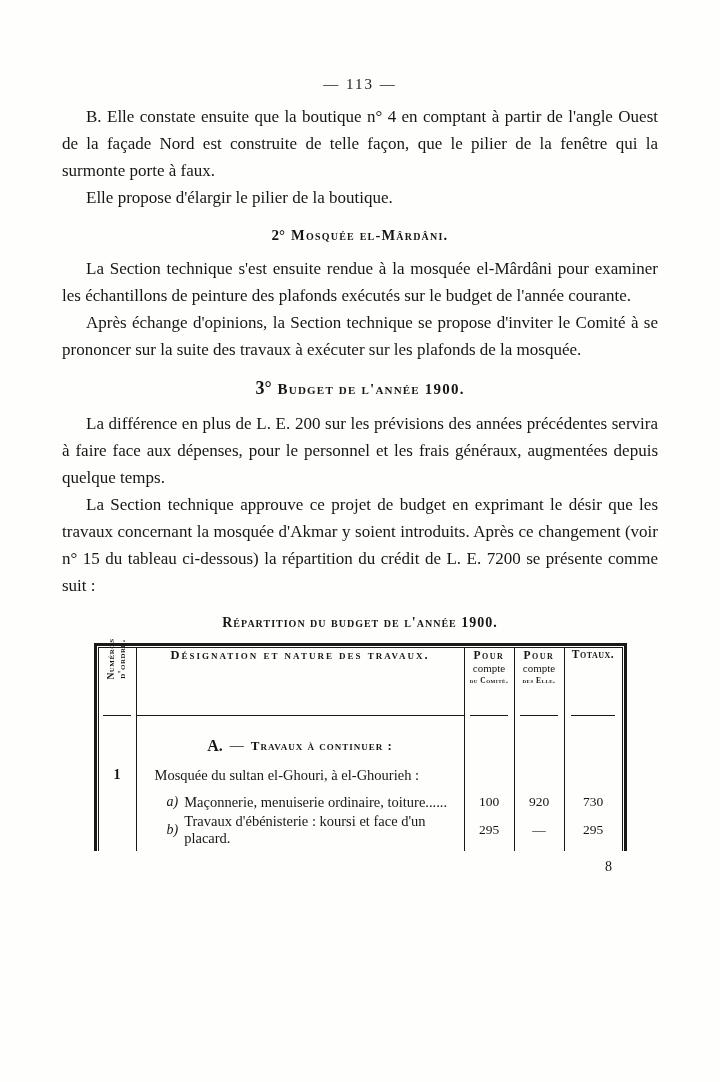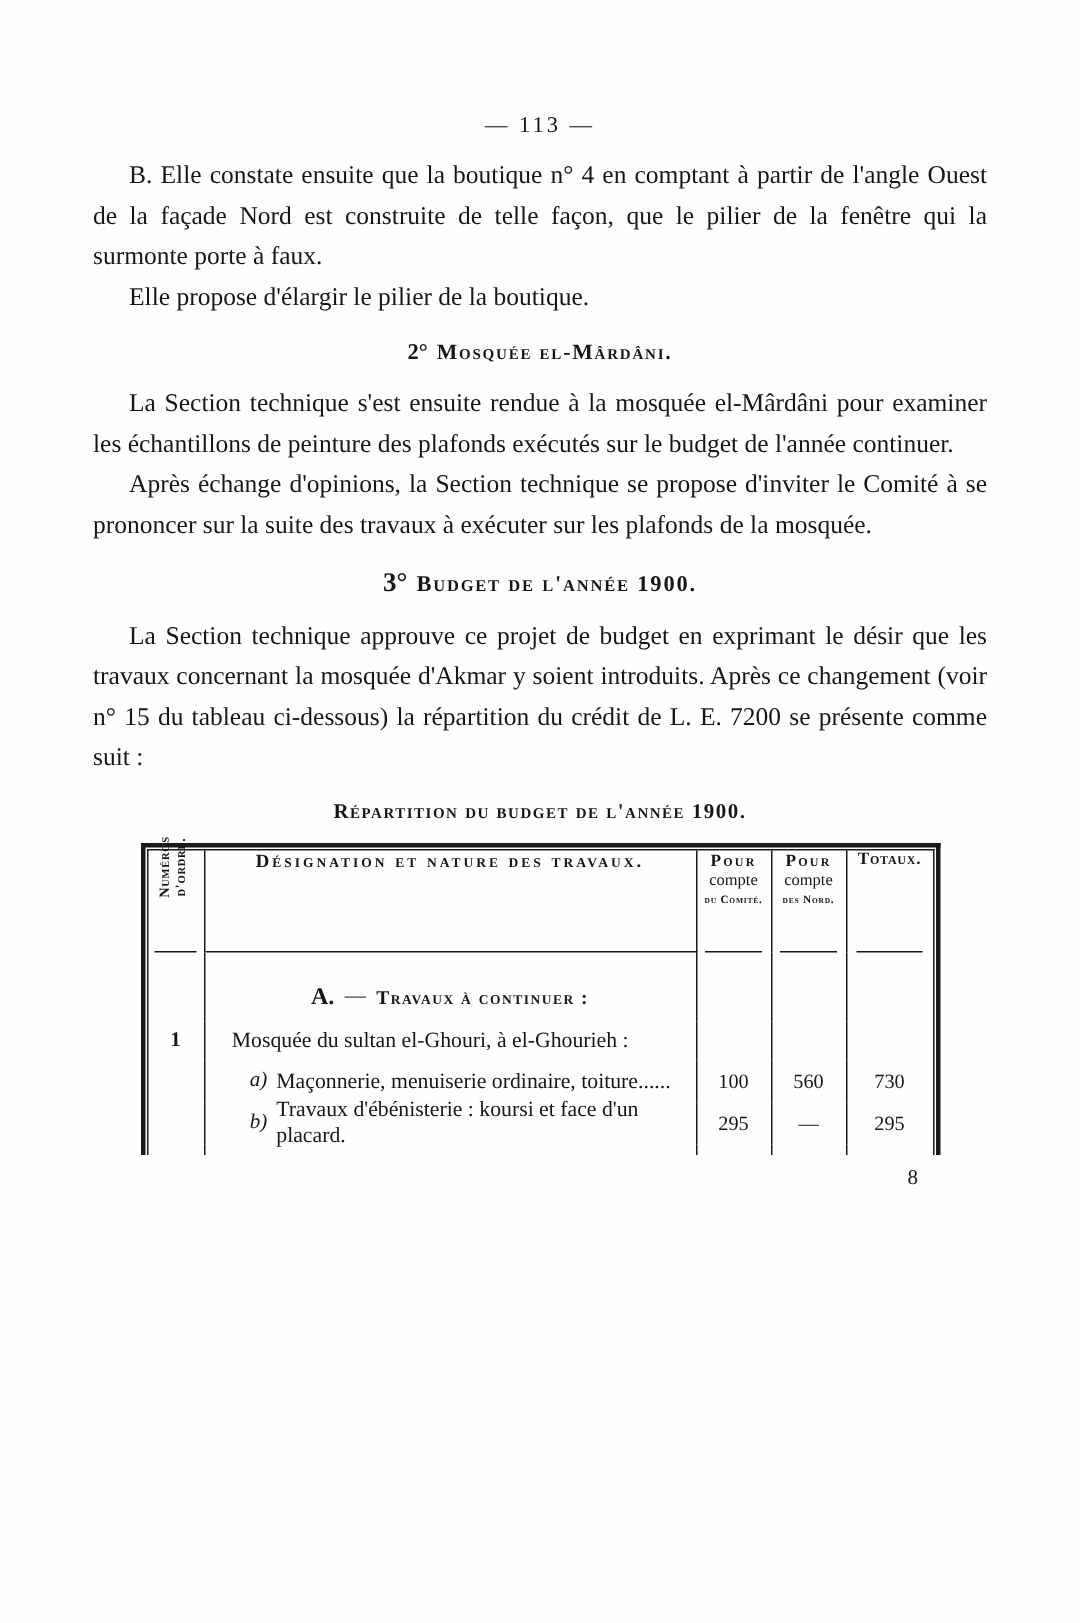--- a/index.html
+++ b/index.html
@@ -133,27 +133,28 @@
 
   <div class="content">
 
     <p class="body-para">B. Elle constate ensuite que la boutique n° 4 en comptant à partir de l'angle Ouest de la façade Nord est construite de telle façon, que le pilier de la fenêtre qui la surmonte porte à faux.</p>
     <p class="body-para">Elle propose d'élargir le pilier de la boutique.</p>
 
     <div class="section-heading">
       <span class="sh-prefix">2°</span><span class="sh-text">Mosquée el-Mârdâni.</span>
     </div>
 
-    <p class="body-para">La Section technique s'est ensuite rendue à la mosquée el-Mârdâni pour examiner les échantillons de peinture des plafonds exécutés sur le budget de l'année continuer.</p>
+    <p class="body-para">La Section technique s'est ensuite rendue à la mosquée el-Mârdâni pour examiner les échantillons de peinture des plafonds exécutés sur le budget de l'année courante.</p>
     <p class="body-para">Après échange d'opinions, la Section technique se propose d'inviter le Comité à se prononcer sur la suite des travaux à exécuter sur les plafonds de la mosquée.</p>
 
     <div class="section-heading h3">
       <span class="sh-prefix">3°</span><span class="sh-text">Budget de l'année 1900.</span>
     </div>
 
+    <p class="body-para">La différence en plus de L. E. 200 sur les prévisions des années précédentes servira à faire face aux dépenses, pour le personnel et les frais généraux, augmentées depuis quelque temps.</p>
     <p class="body-para">La Section technique approuve ce projet de budget en exprimant le désir que les travaux concernant la mosquée d'Akmar y soient introduits. Après ce changement (voir n° 15 du tableau ci-dessous) la répartition du crédit de L. E. 7200 se présente comme suit :</p>
 
     <div class="table-title">Répartition du budget de l'année 1900.</div>
 
     <div class="table-outer">
       <div class="table-inner">
         <div class="grid">
 
           <div class="cell hcell rule-short">
             <div class="vertical-head">
@@ -165,21 +166,21 @@
             <div class="designation-head">Désignation et nature des travaux.</div>
           </div>
           <div class="cell hcell rule-short">
             <div class="pour-line1">Pour</div>
             <div class="pour-line2">compte</div>
             <div class="pour-line3">du Comité.</div>
           </div>
           <div class="cell hcell rule-short">
             <div class="pour-line1">Pour</div>
             <div class="pour-line2">compte</div>
-            <div class="pour-line3">des Nord.</div>
+            <div class="pour-line3">des Elle.</div>
           </div>
           <div class="cell last hcell rule-short">
             <div class="totaux-head">Totaux.</div>
           </div>
 
           <div class="cell bcell"></div>
           <div class="cell bcell section-a">
             <span class="sa-prefix">A.</span>
             <span class="sa-dash">—</span>
             <span class="sa-label">Travaux à continuer :</span>
@@ -195,21 +196,21 @@
           <div class="cell bcell num-val"></div>
           <div class="cell bcell num-val"></div>
           <div class="cell last bcell num-val"></div>
 
           <div class="cell bcell numero"></div>
           <div class="cell bcell desig sub">
             <span class="row-prefix">a)</span>
             <span>Maçonnerie, menuiserie ordinaire, toiture......</span>
           </div>
           <div class="cell bcell num-val">100</div>
-          <div class="cell bcell num-val">560</div>
+          <div class="cell bcell num-val">920</div>
           <div class="cell last bcell num-val">730</div>
 
           <div class="cell bcell numero"></div>
           <div class="cell bcell desig sub">
             <span class="row-prefix">b)</span>
             <span>Travaux d'ébénisterie : koursi et face d'un placard.</span>
           </div>
           <div class="cell bcell num-val">295</div>
           <div class="cell bcell num-val">—</div>
           <div class="cell last bcell num-val">295</div>

